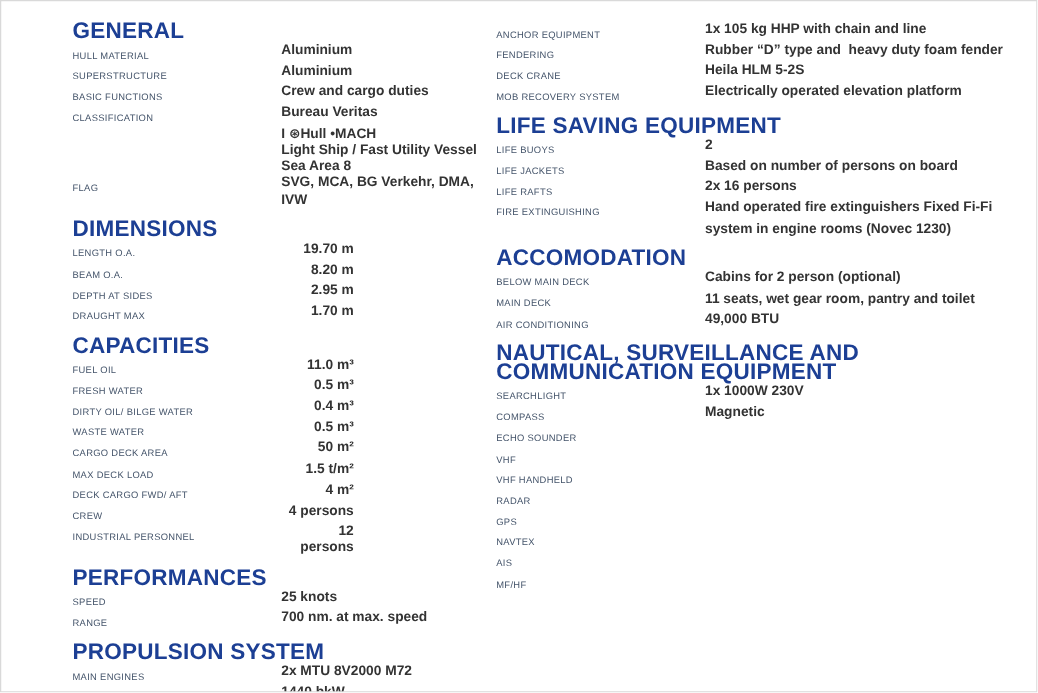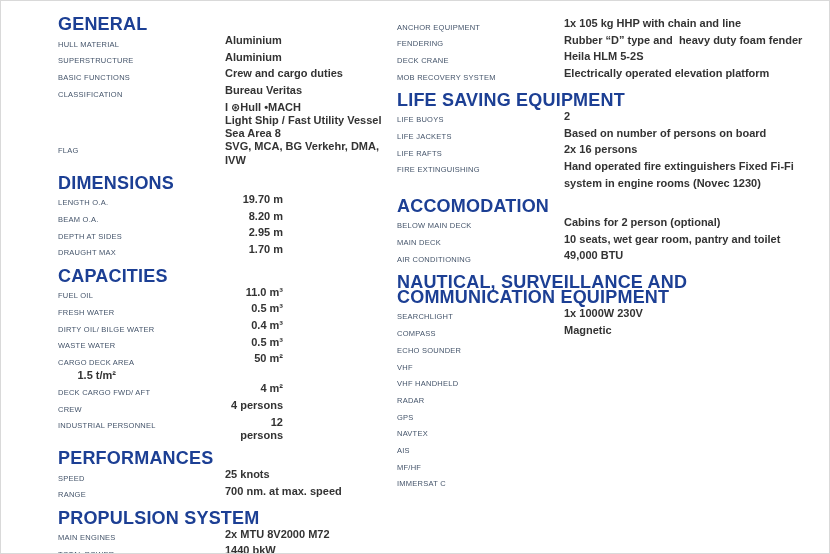--- a/index.html
+++ b/index.html
@@ -125,20 +125,21 @@
         </div>
         <div class="row">
           <span class="row-label">WASTE WATER</span>
           <span class="row-value">0.5 m³</span>
         </div>
         <div class="row">
           <span class="row-label">CARGO DECK AREA</span>
           <span class="row-value">50 m²</span>
         </div>
         <div class="row">
+          <span class="row-label">MAX DECK LOAD</span>
           <span class="row-value">1.5 t/m²</span>
         </div>
         <div class="row">
           <span class="row-label">DECK CARGO FWD/ AFT</span>
           <span class="row-value">4 m²</span>
         </div>
         <div class="row">
           <span class="row-label">CREW</span>
           <span class="row-value">4 persons</span>
         </div>
@@ -214,21 +215,21 @@
         </div>
       </div>
       <div class="section s-accomodation">
         <div class="section-title">ACCOMODATION</div>
         <div class="row">
           <span class="row-label">BELOW MAIN DECK</span>
           <span class="row-value">Cabins for 2 person (optional)</span>
         </div>
         <div class="row">
           <span class="row-label">MAIN DECK</span>
-          <span class="row-value">10 seats, wet gear room, pantry and toilet</span>
+          <span class="row-value">11 seats, wet gear room, pantry and toilet</span>
         </div>
         <div class="row">
           <span class="row-label">AIR CONDITIONING</span>
           <span class="row-value">49,000 BTU</span>
         </div>
       </div>
       <div class="section s-nautical-surveillance-and-communication-equipment">
         <div class="section-title">NAUTICAL, SURVEILLANCE AND COMMUNICATION EQUIPMENT</div>
         <div class="row">
           <span class="row-label">SEARCHLIGHT</span>
@@ -261,21 +262,17 @@
         <div class="row">
           <span class="row-label">NAVTEX</span>
           <span class="row-value"></span>
         </div>
         <div class="row">
           <span class="row-label">AIS</span>
           <span class="row-value"></span>
         </div>
         <div class="row">
           <span class="row-label">MF/HF</span>
-          <span class="row-value"></span>
-        </div>
-        <div class="row">
-          <span class="row-label">IMMERSAT C</span>
           <span class="row-value"></span>
         </div>
       </div>
     </div>
 </div>
 
 </body></html>

